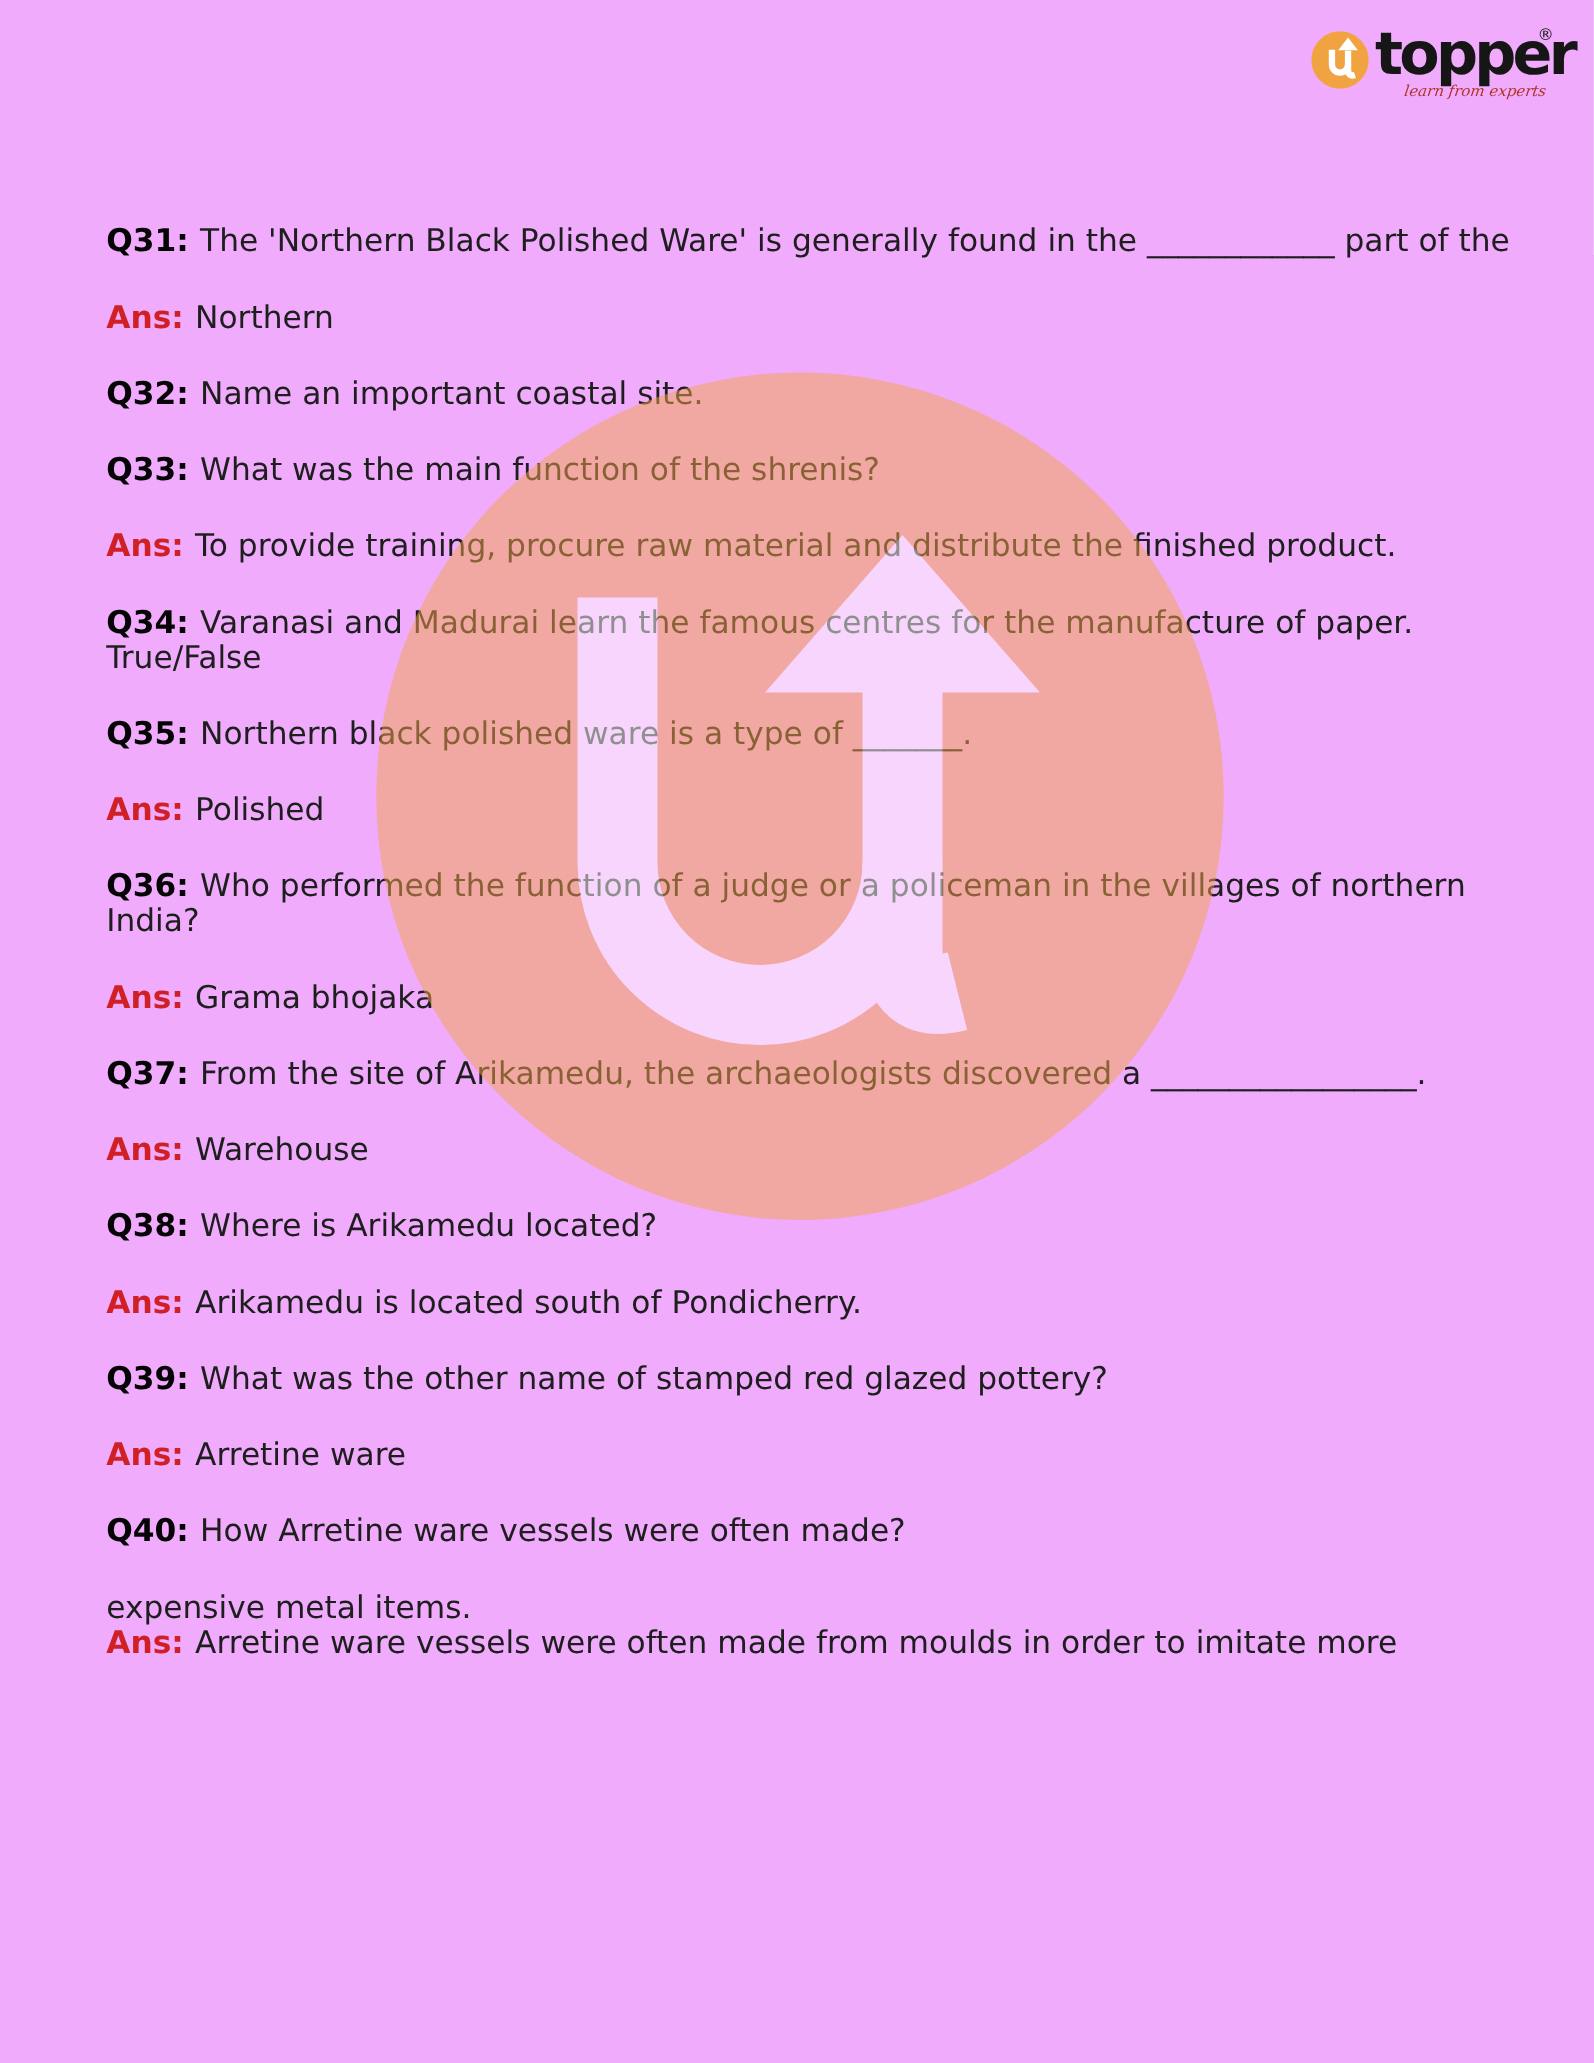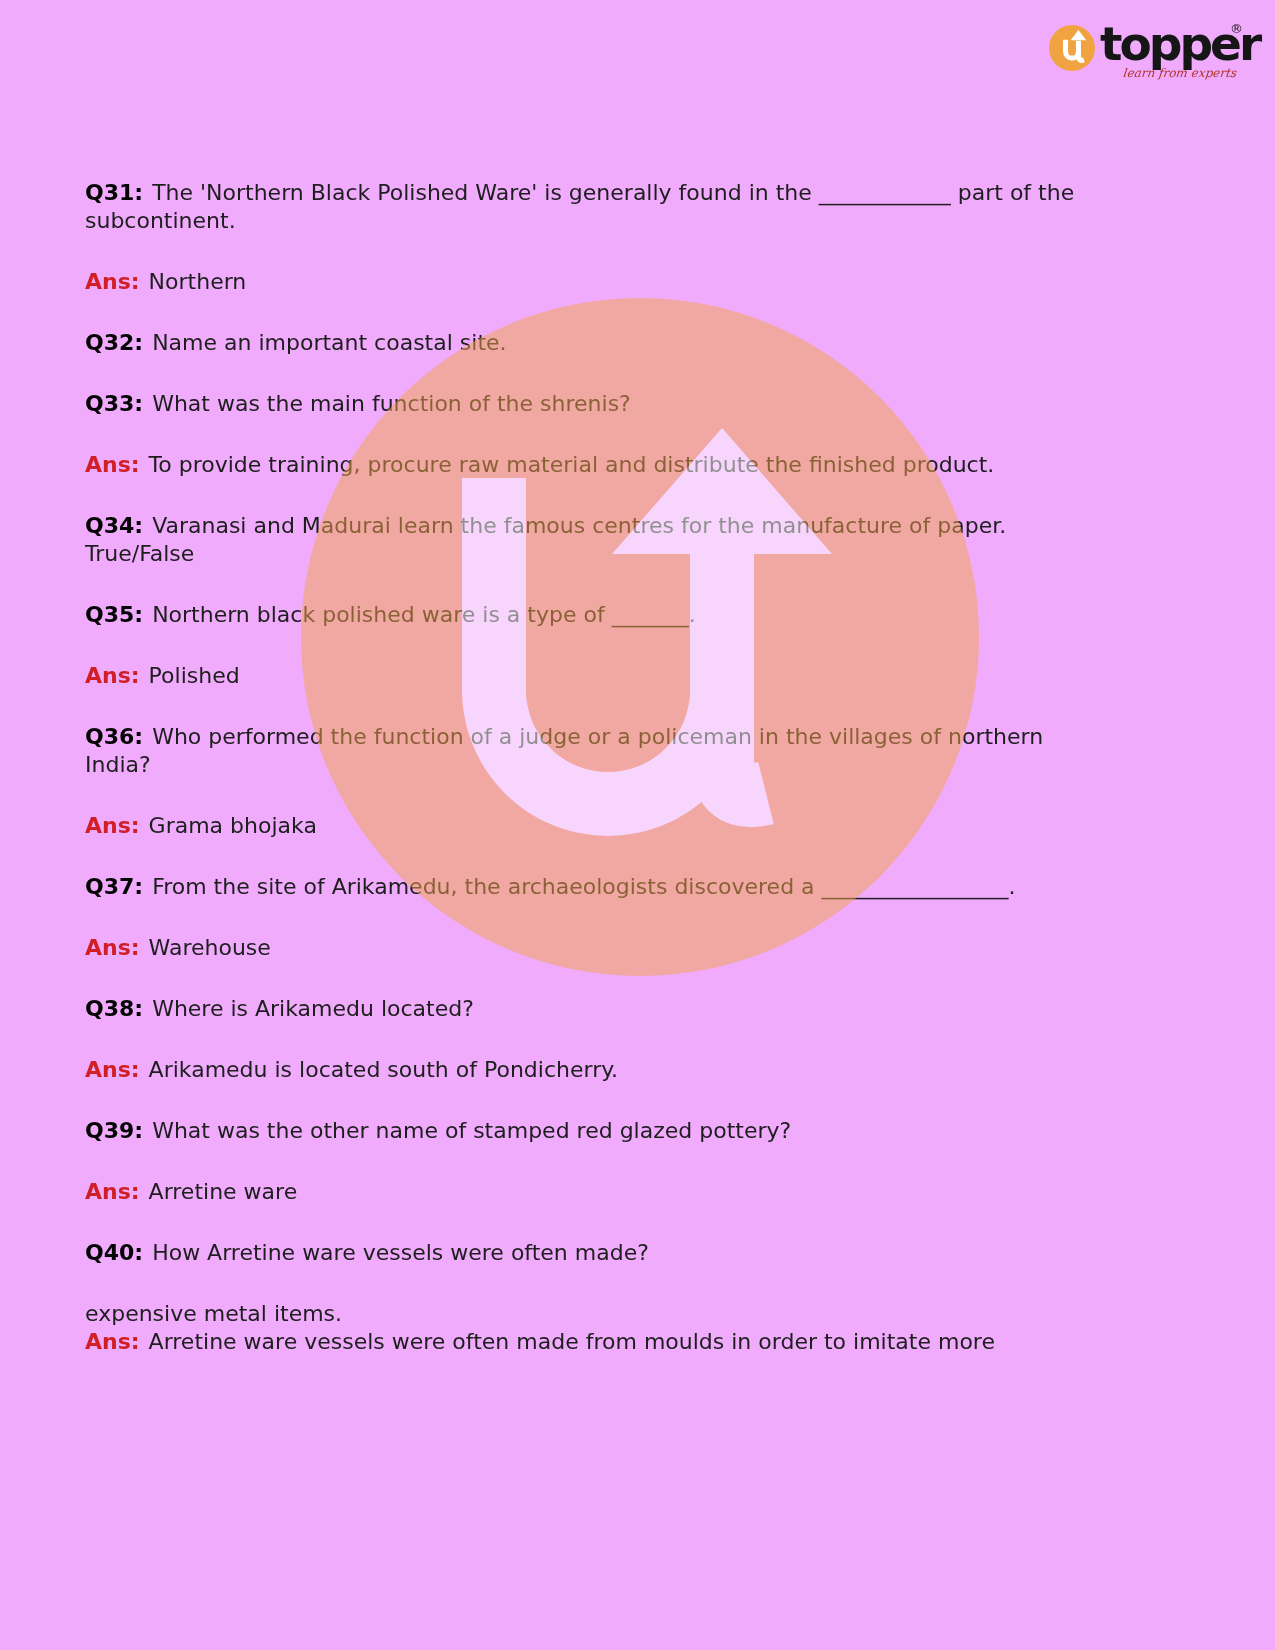--- a/index.html
+++ b/index.html
@@ -25,21 +25,21 @@
     text-align:right;
     font-family:"DejaVu Serif","Liberation Serif",serif;
     font-style:italic;font-size:12px;line-height:12px;
     color:var(--tagline,#b03228);
     transform:skewX(-8deg);
     white-space:nowrap;
   }
   
   .content{
     position:absolute;left:85px;top:179px;right:40px;
-    font-size:22px;line-height:28px;
+    font-size:25px;line-height:28px;
     color:var(--body,#1e1e1e);
     z-index:1;
   }
   .block{margin:0 0 33px 0;}
   .line{white-space:nowrap;}
   .lbl{font-weight:bold;margin-right:9px;}
   .q .lbl{color:var(--qcol,#050505);}
   .a .lbl{color:var(--acol,#d11f26);}
   
   .watermark{
@@ -61,21 +61,20 @@
     </svg>
     <span class="brand">topper</span>
     <span class="reg">®</span>
     <span class="tagline">learn from experts</span>
   </div>
 
   <div class="content">
 
     <div class="block q">
       <div class="line"><span class="lbl">Q31:</span><span>The 'Northern Black Polished Ware' is generally found in the ____________ part of the</span></div>
-      <div class="line"><span>subcontinent.</span></div>
     </div>
 
     <div class="block a">
       <div class="line"><span class="lbl">Ans:</span><span>Northern</span></div>
     </div>
 
     <div class="block q">
       <div class="line"><span class="lbl">Q32:</span><span>Name an important coastal site.</span></div>
     </div>
 

